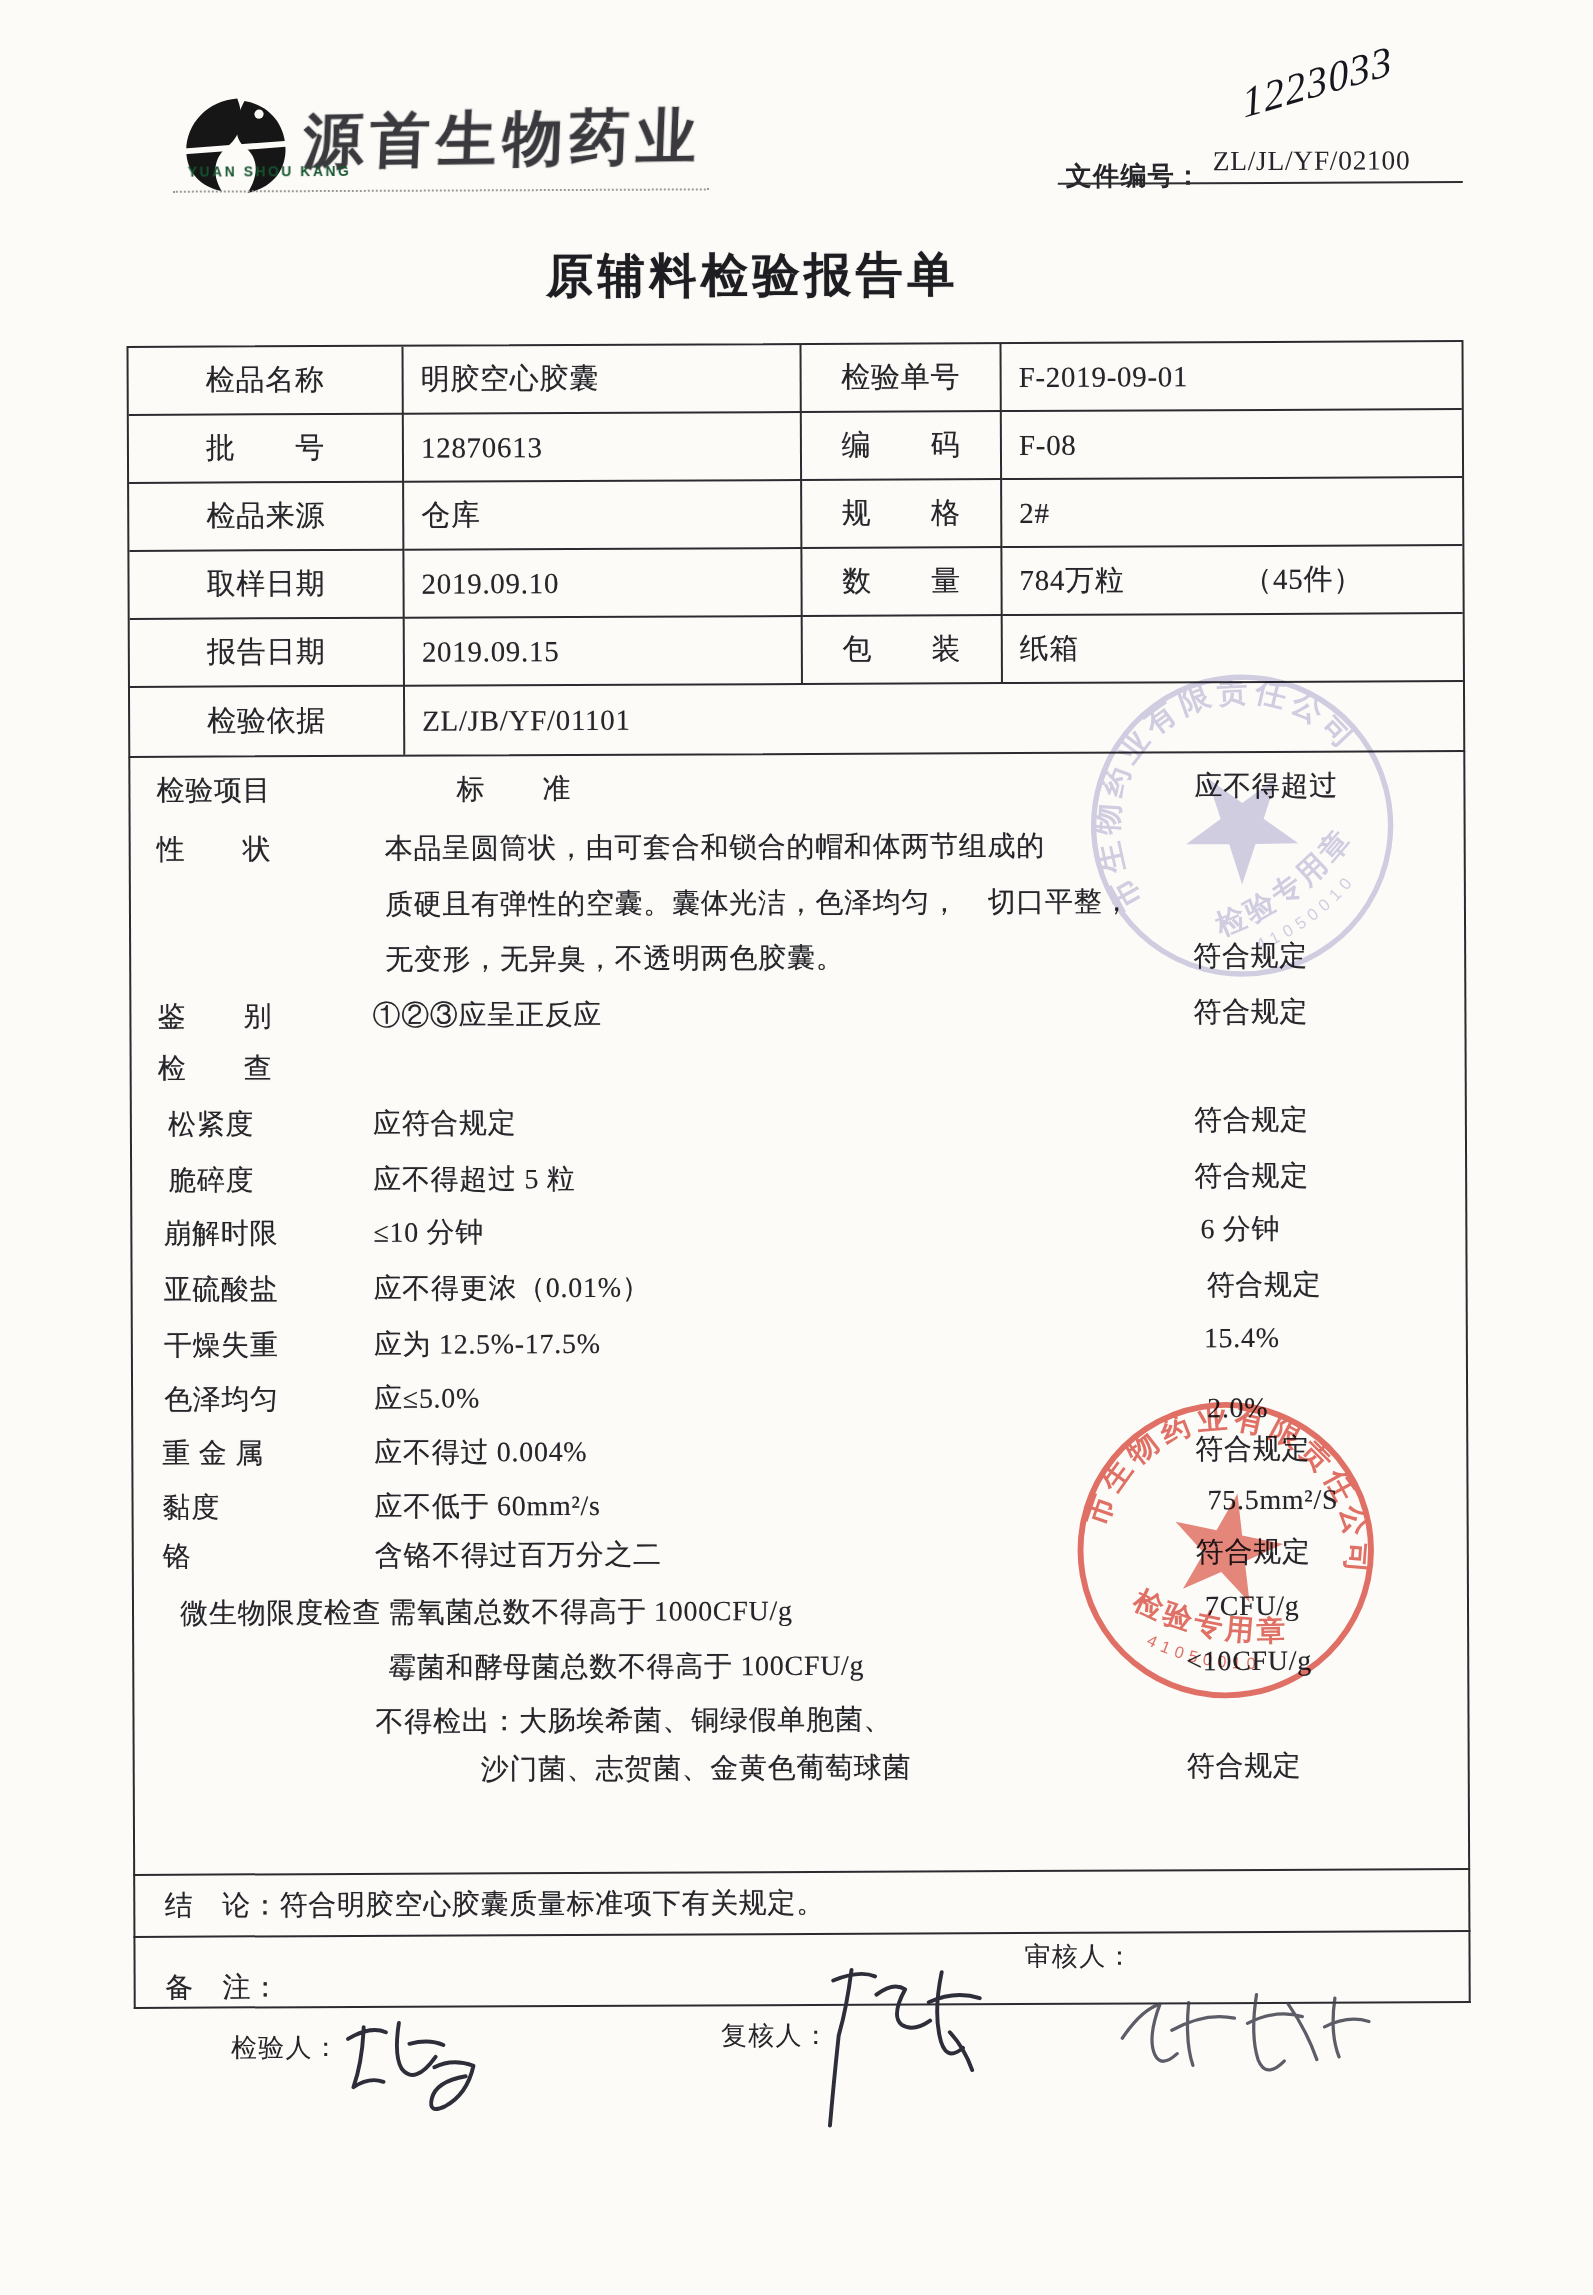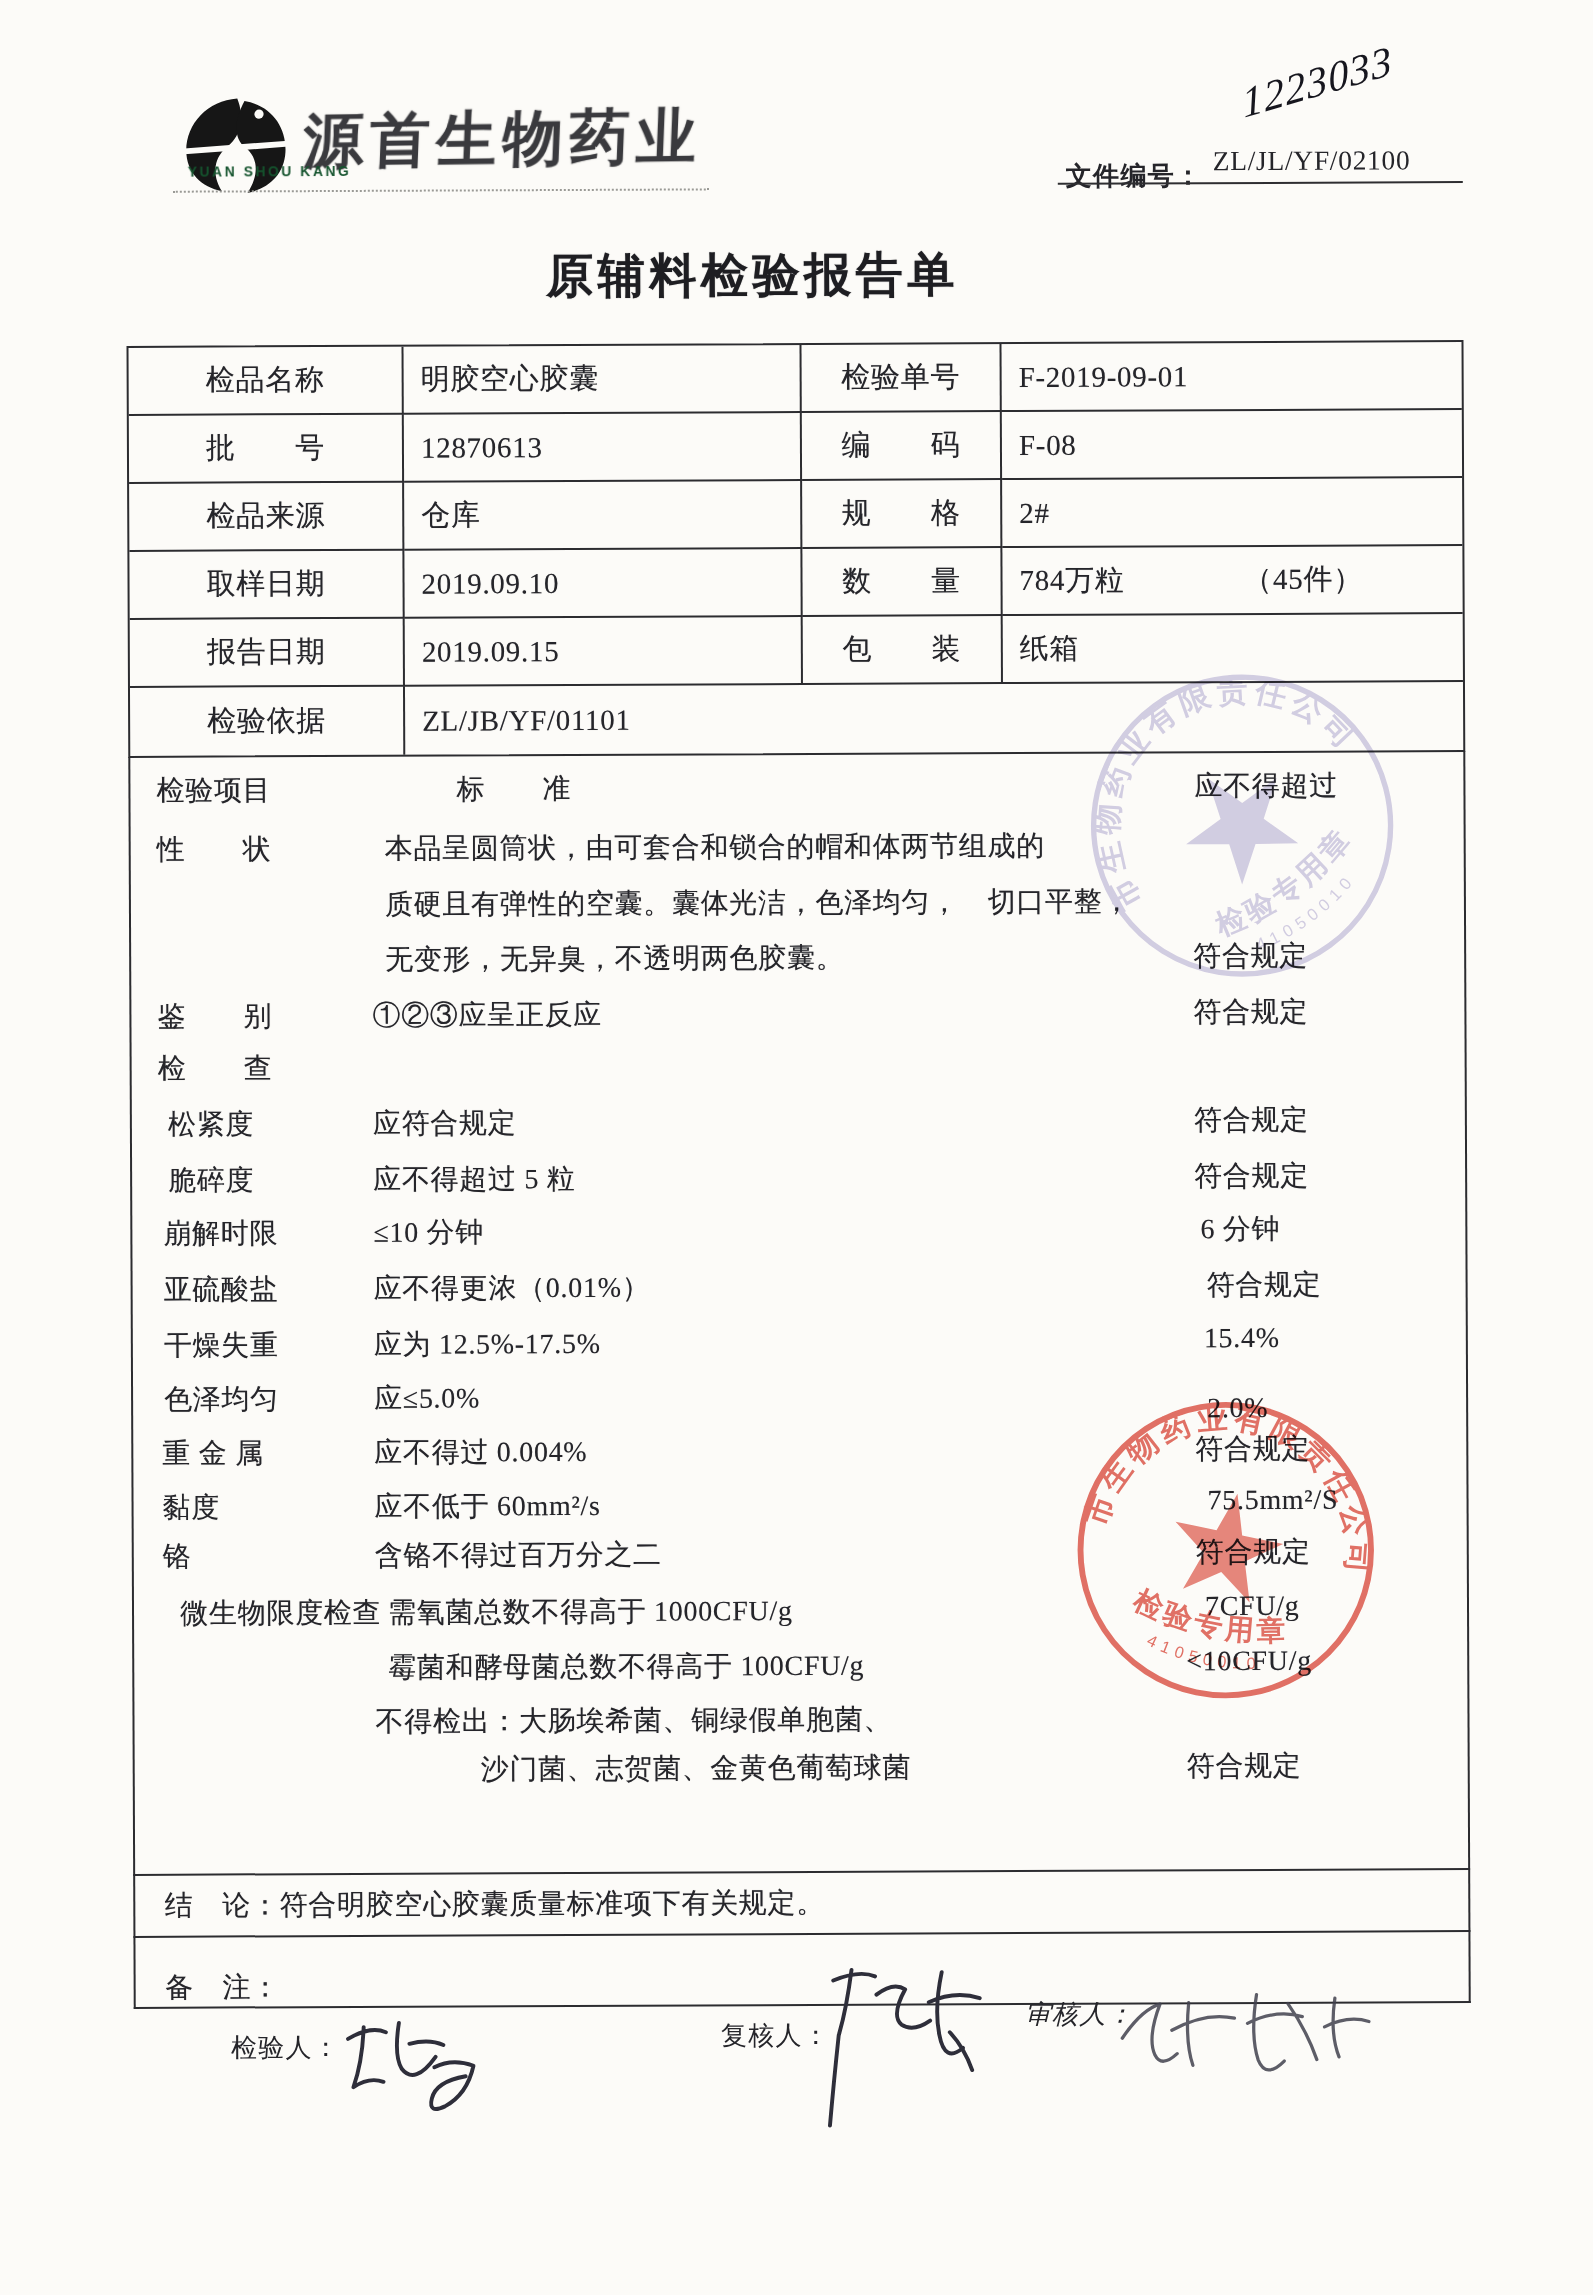--- a/index.html
+++ b/index.html
@@ -206,21 +206,21 @@
 
   <div class="abs concl-box">
     <div class="doc" style="padding-left:29.5px;">结　论：符合明胶空心胶囊质量标准项下有关规定。</div>
   </div>
   <div class="abs remark-box">
     <div class="doc" style="padding-left:29.5px;margin-top:31px;">备　注：</div>
   </div>
 
   <div class="abs sig-label" style="left:226px;top:2028px;">检验人：</div>
   <div class="abs sig-label" style="left:716px;top:2018px;">复核人：</div>
-  <div class="abs sig-label" style="left:1020px;top:1998px;font-style:italic;">审核人：</div>
+  <div class="abs sig-label" style="left:1020px;top:1940px;">审核人：</div>
 
   <svg class="abs sig" style="left:331px;top:2003px;" width="164" height="124" viewBox="0 0 250 190">
     <path d="M18,52 q34,-20 58,-10 M42,34 q-2,52 -16,92 q24,-16 46,-8"></path>
     <path d="M96,28 q-8,50 4,70 q20,26 52,-18 M112,60 q30,-8 52,2"></path>
     <path d="M150,96 q28,-14 60,-2 q-10,44 -44,62 q-26,12 -20,-12 q6,-26 52,-34"></path>
   </svg>
   <svg class="abs sig" style="left:809px;top:1961px;" width="183" height="183" viewBox="0 0 280 280">
     <path d="M30,30 q40,-16 64,-6 M58,14 q-8,60 -20,100 q-8,72 -14,138"></path>
     <path d="M96,52 q26,-20 44,-8 q-22,40 -6,54 q18,12 44,-6"></path>
     <path d="M196,18 q-12,56 -4,96 q8,44 36,20 M176,64 q40,-18 78,-6 M208,110 q22,24 34,58"></path>

